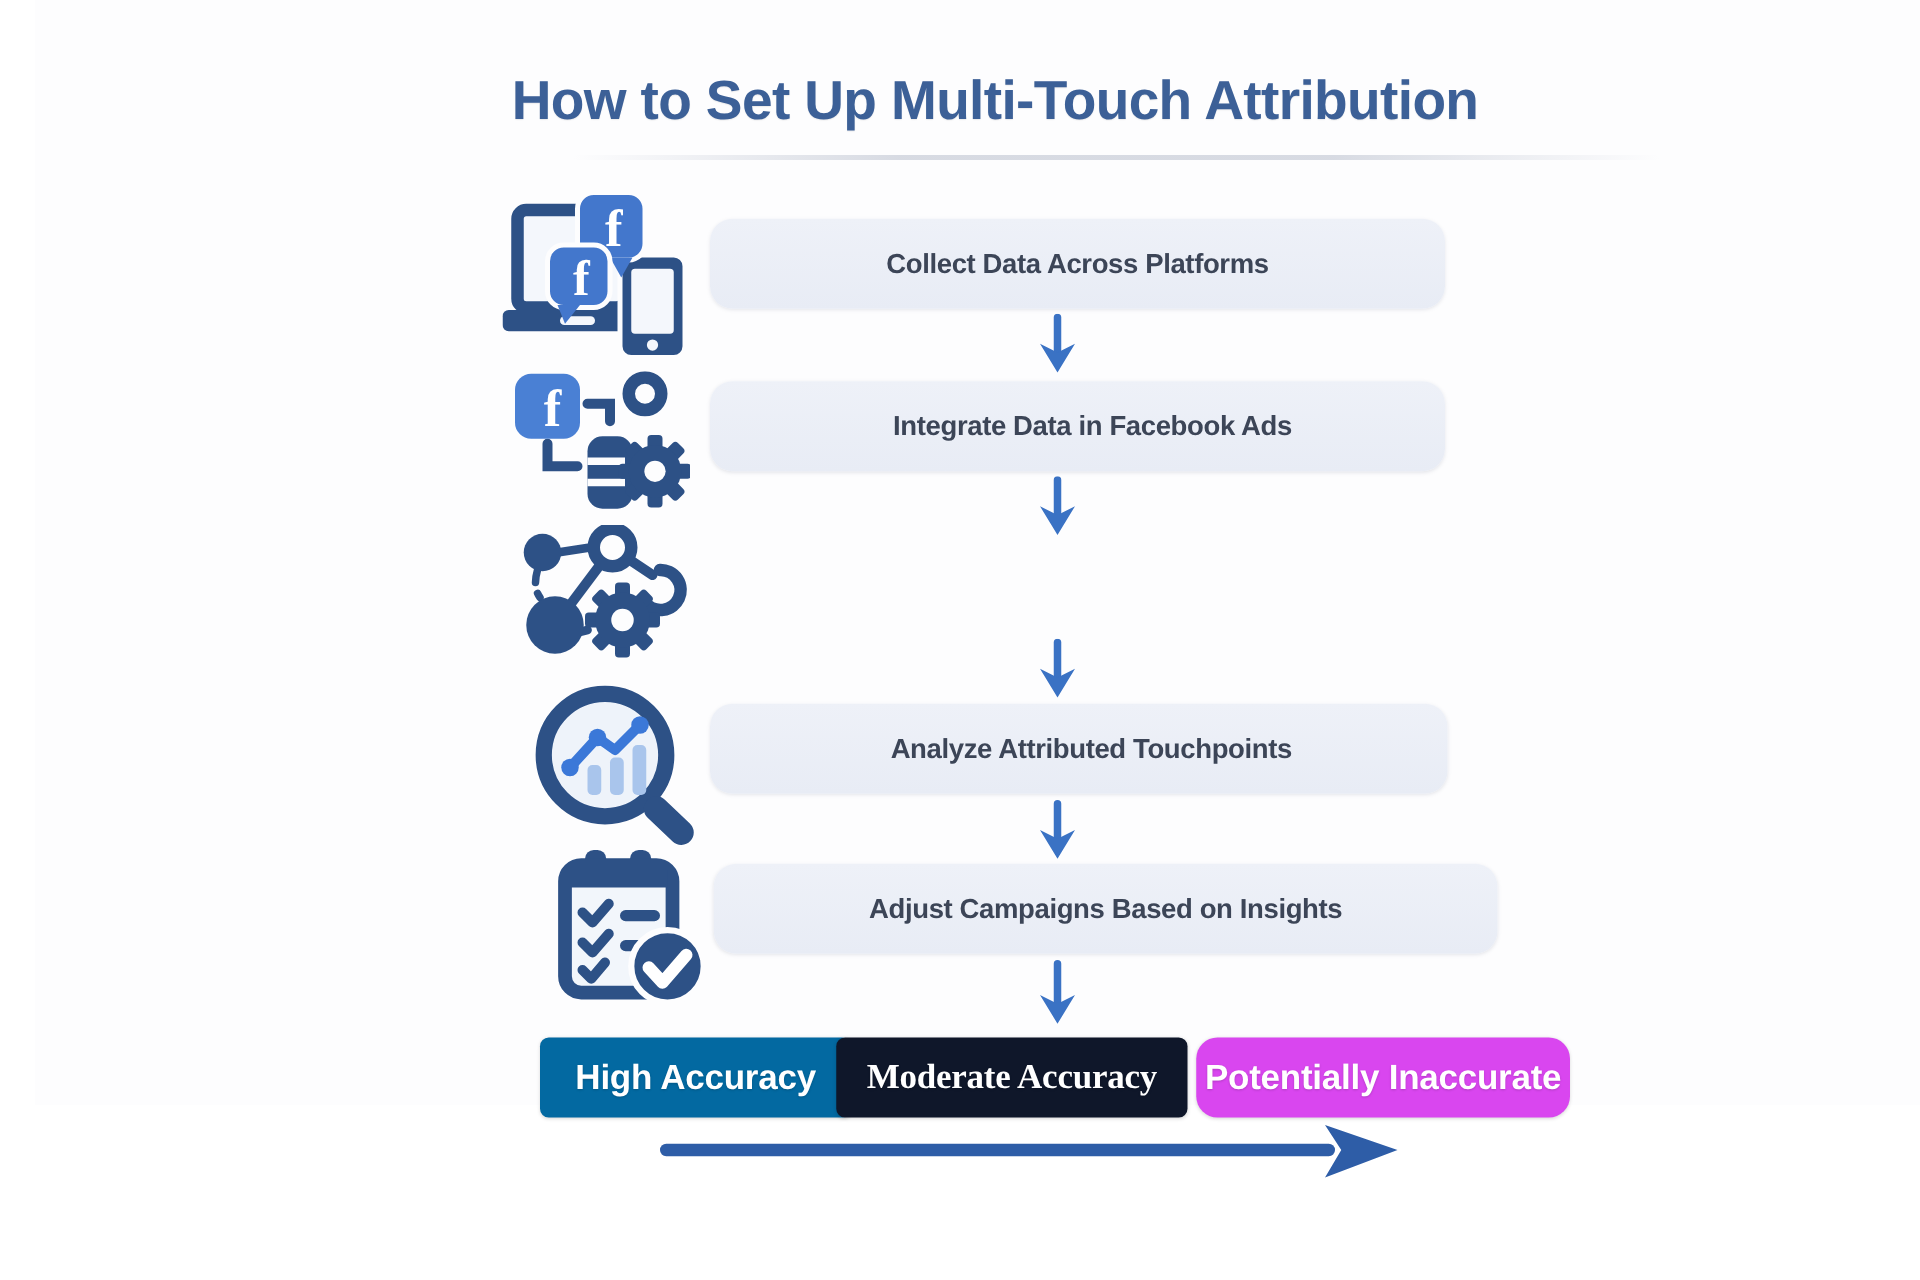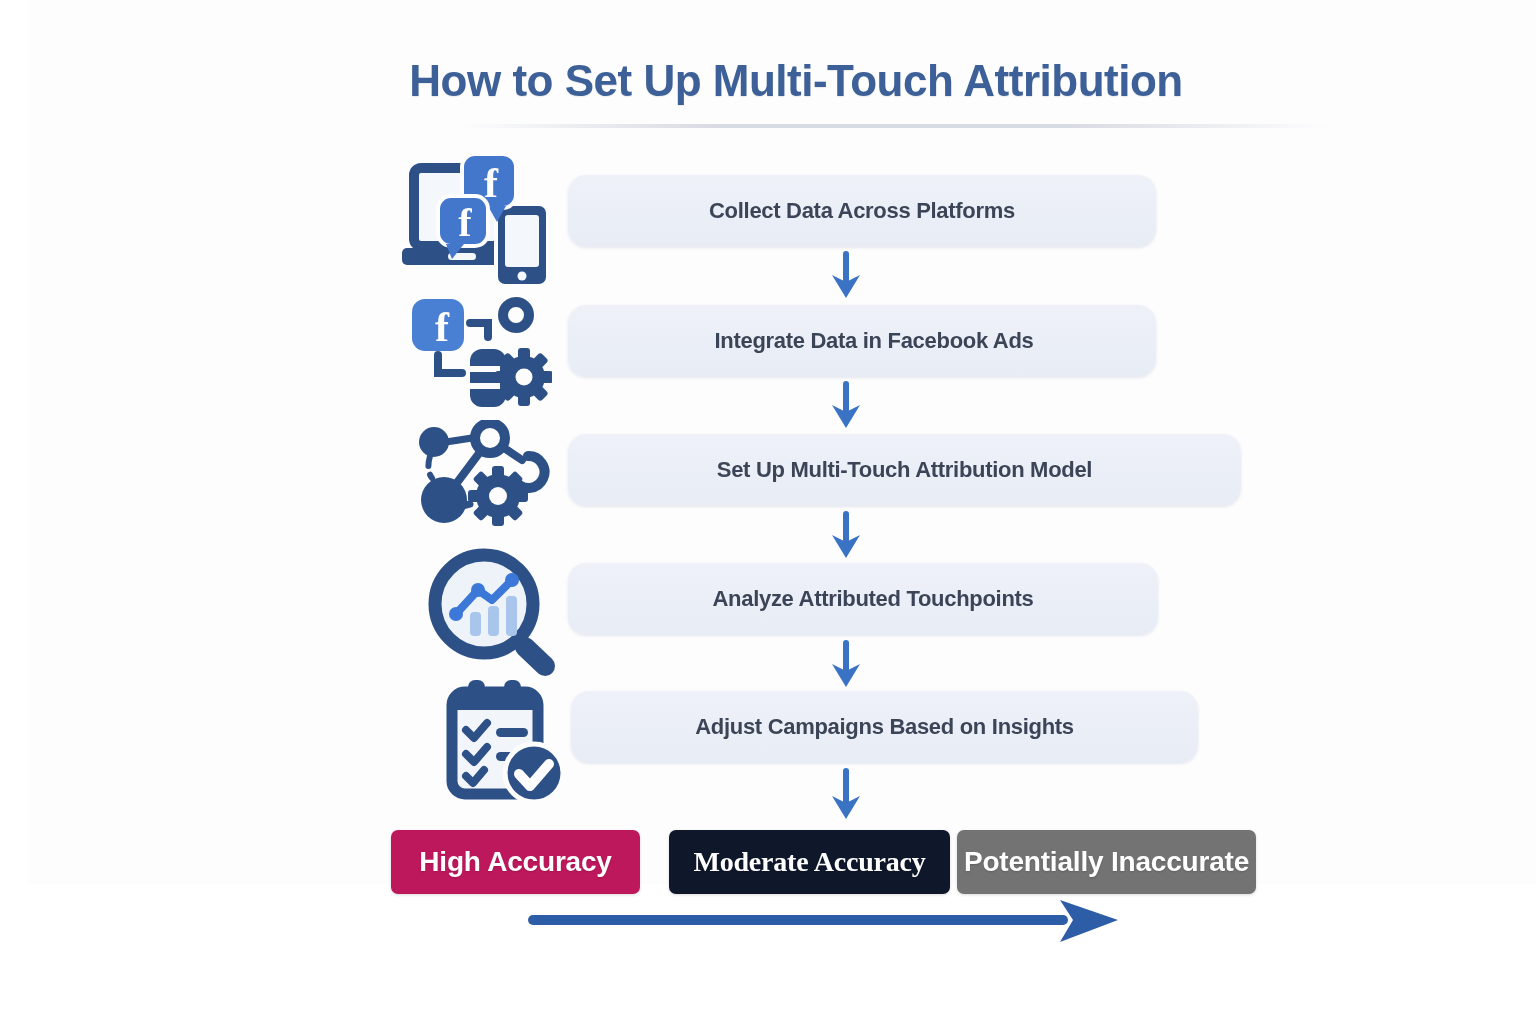--- a/index.html
+++ b/index.html
@@ -167,23 +167,20 @@
           <rect x="-6" y="-30" width="12" height="12" rx="3" transform="rotate(180)"></rect>
           <rect x="-6" y="-30" width="12" height="12" rx="3" transform="rotate(225)"></rect>
           <rect x="-6" y="-30" width="12" height="12" rx="3" transform="rotate(270)"></rect>
           <rect x="-6" y="-30" width="12" height="12" rx="3" transform="rotate(315)"></rect>
         </g>
         <circle r="22" fill="#2d5186"></circle>
         <circle r="9" fill="#fdfdfe"></circle>
       </g>
     </svg>
   </div>
-  <div class="step-box" style="left:540px; top:434px; width:673px;">
-    <span>Set Up Multi-Touch Attribution Model</span>
-  </div>
   <svg class="down-arrow" style="left:799px; top:511px;" width="38" height="48" viewBox="0 0 38 48">
     <rect x="16" y="0" width="6" height="32" rx="3" fill="#3a72c4"></rect>
     <polygon points="5,24 19,47 33,24 19,31" fill="#3a72c4"></polygon>
   </svg>
 
   <div class="icon-wrap" style="left:398px; top:548px;">
     <svg width="136" height="130" viewBox="0 0 136 130">
 
       <circle cx="58" cy="56" r="49" fill="#eef3fa" stroke="#2d5186" stroke-width="13"></circle>
 
@@ -228,27 +225,27 @@
     </svg>
   </div>
   <div class="step-box" style="left:543px; top:691px; width:627px;">
     <span>Adjust Campaigns Based on Insights</span>
   </div>
   <svg class="down-arrow" style="left:799px; top:768px;" width="38" height="52" viewBox="0 0 38 52">
     <rect x="16" y="0" width="6" height="36" rx="3" fill="#3a72c4"></rect>
     <polygon points="5,28 19,51 33,28 19,35" fill="#3a72c4"></polygon>
   </svg>
 
-  <div class="accuracy-box" style="left: 363px; width: 249px; background: #be185d;">
+  <div class="accuracy-box" style="left: 404px; width: 249px; background: #0369a1;">
     <span>High Accuracy</span>
   </div>
   <div class="accuracy-box" style="left: 641px; width: 281px; background: #0f172a; font-family: Liberation Serif, serif;">
     <span>Moderate Accuracy</span>
   </div>
-  <div class="accuracy-box" style="left: 929px; width: 299px; background: #737373;">
+  <div class="accuracy-box" style="left: 929px; width: 299px; background: #d946ef; border-radius: 17px;">
     <span>Potentially Inaccurate</span>
   </div>
 
   <svg class="scale-arrow" width="594" height="46" viewBox="0 0 594 46">
     <rect x="2" y="17" width="540" height="10" rx="5" fill="#2e5da7"></rect>
     <polygon points="534,2 592,22 534,44 547,22" fill="#2e5da7"></polygon>
   </svg>
 
 </div>
 

